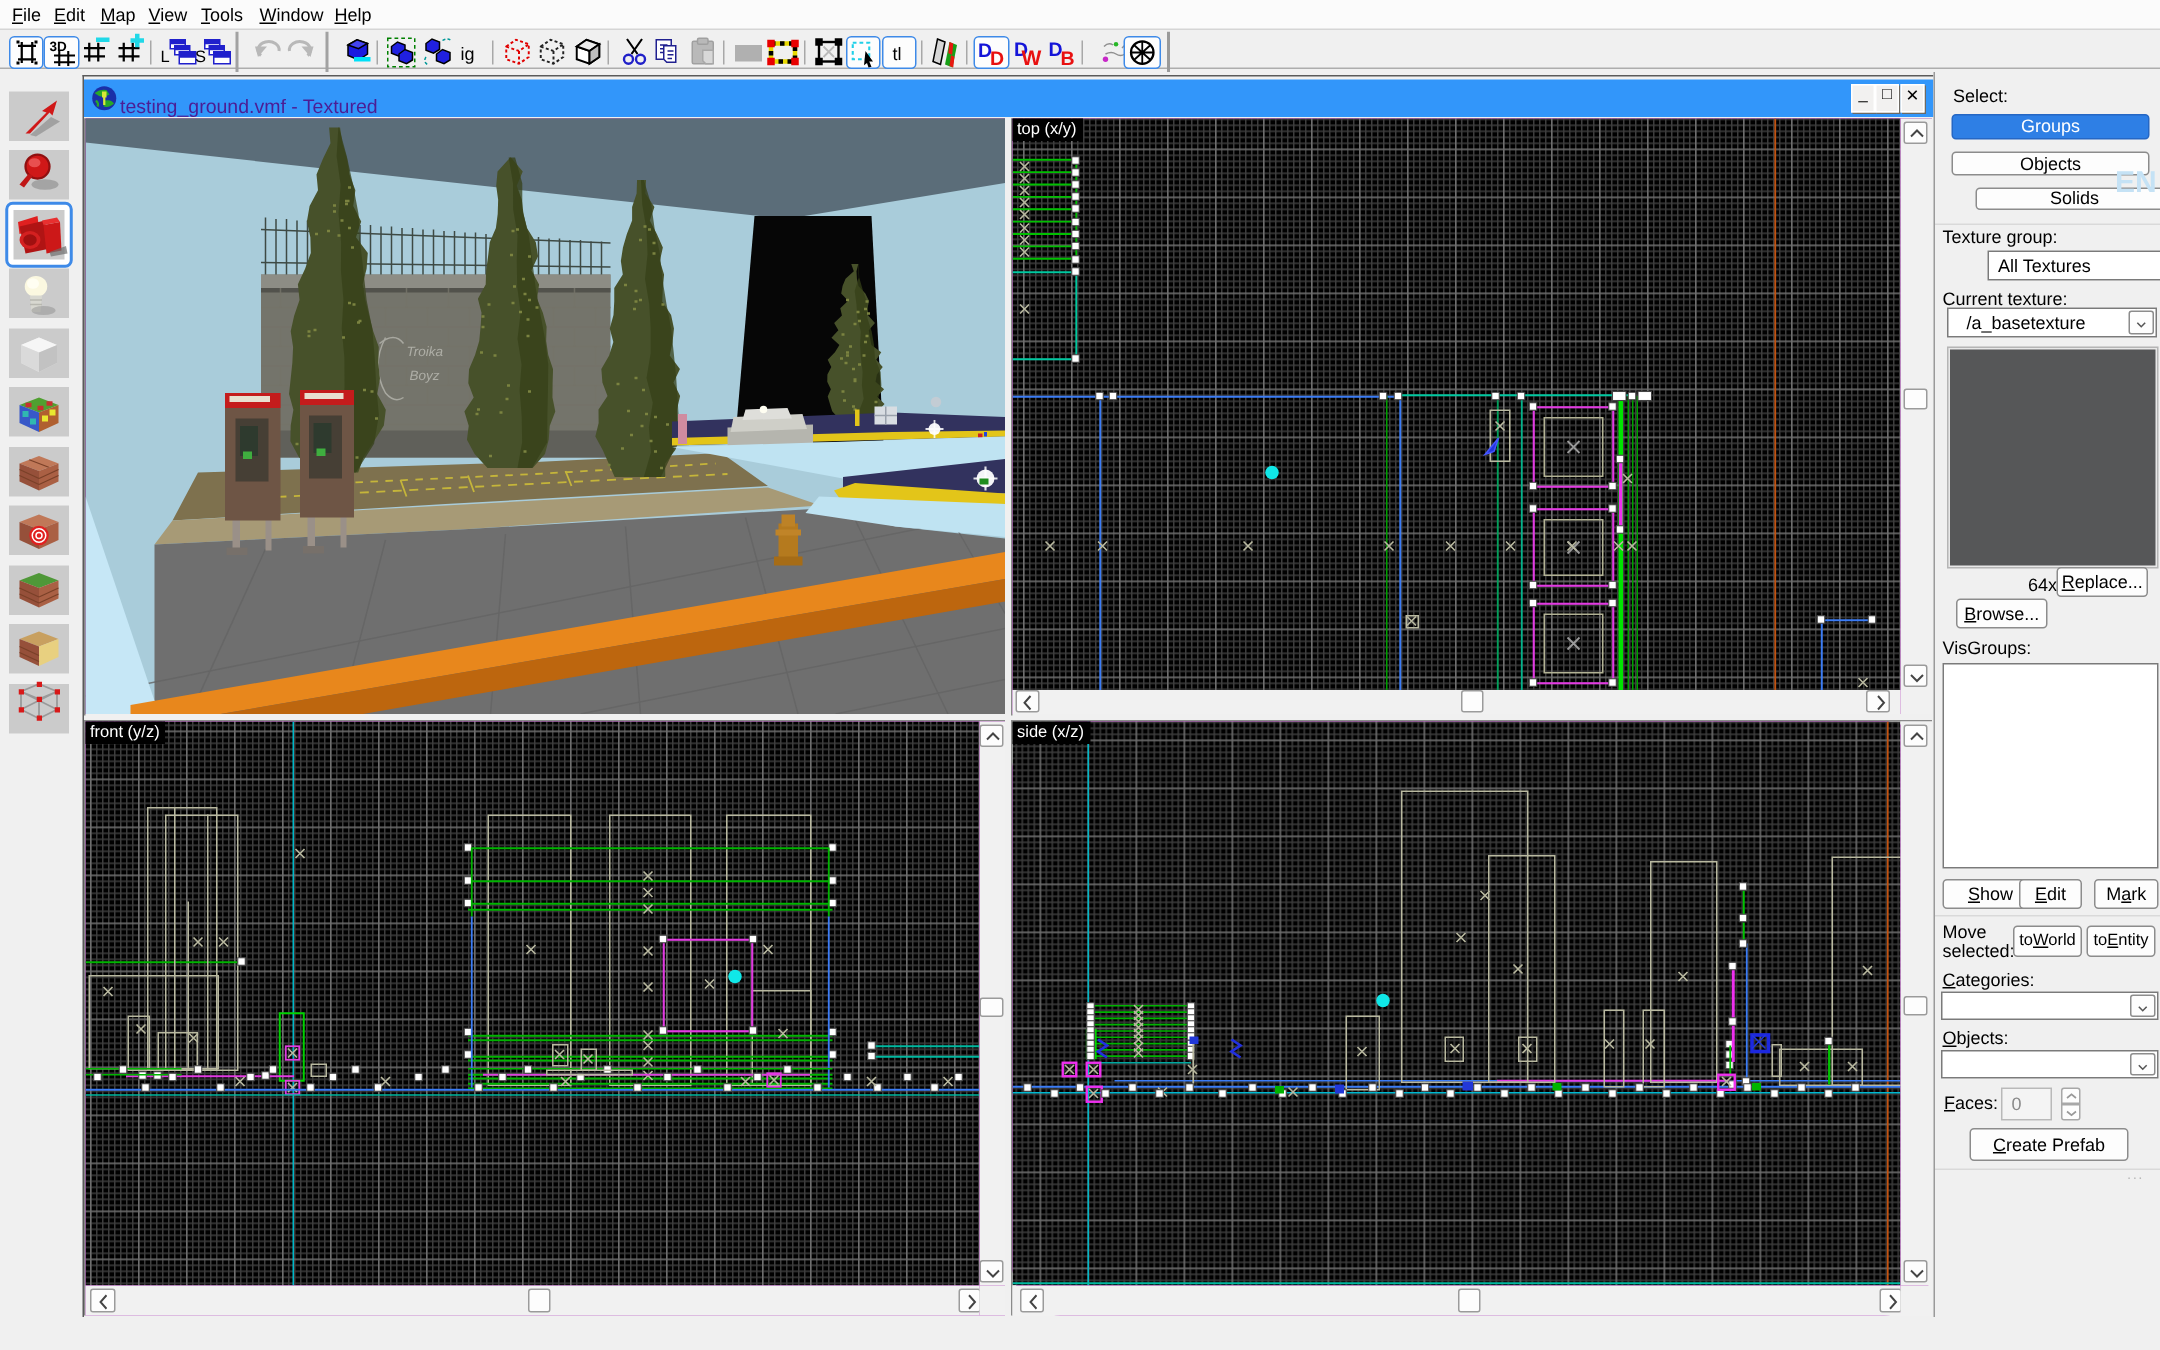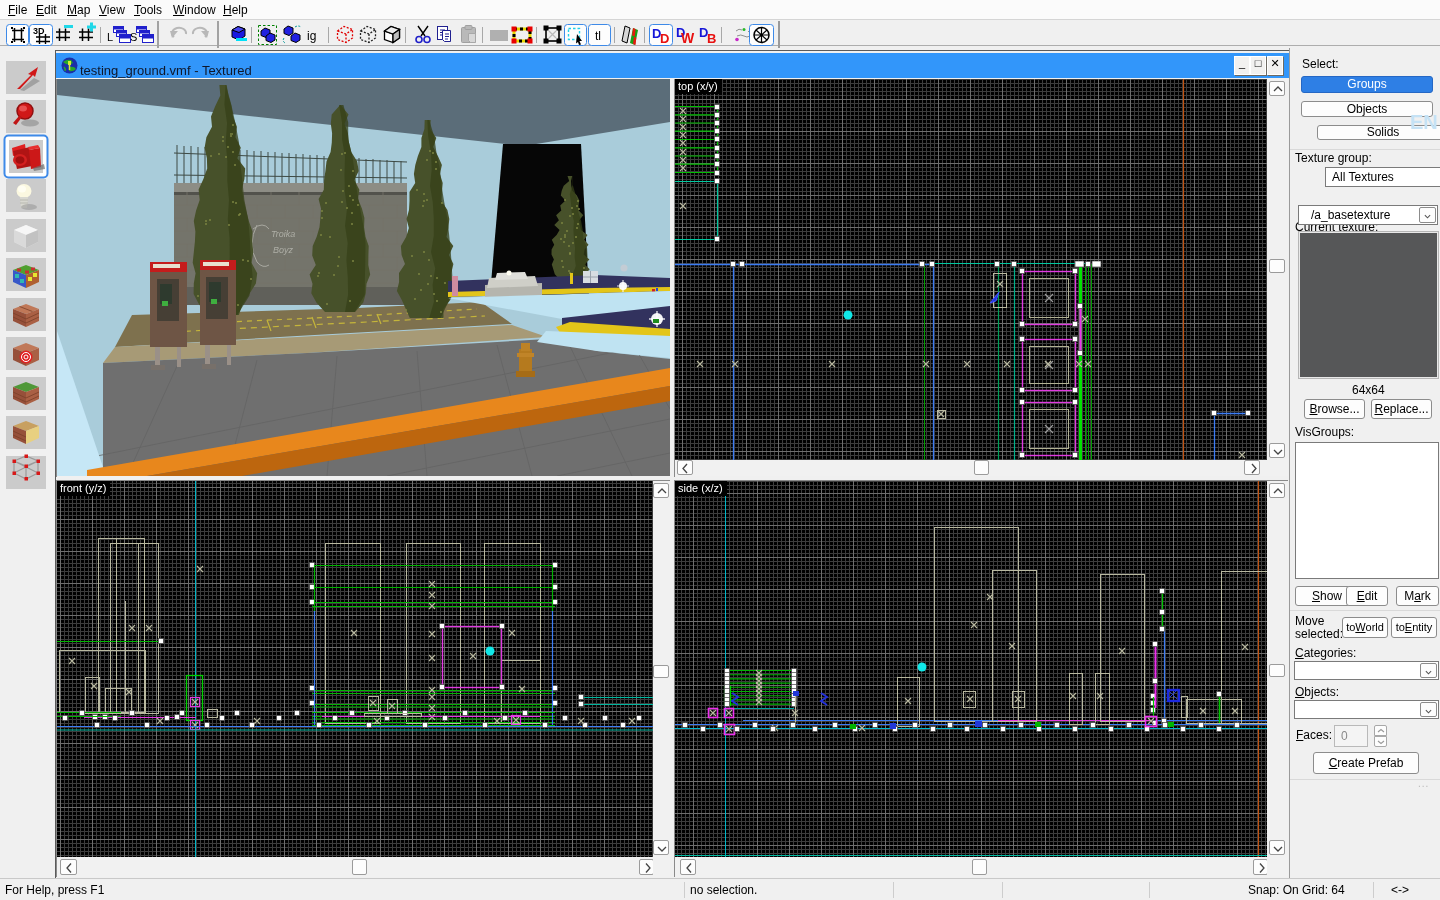--- a/index.html
+++ b/index.html
@@ -14,21 +14,21 @@
 
 #toolbar { position:absolute; left:0; top:21px; width:1440px; height:27px; background:#f0f0f0; }
 #toolbar .tbline { position:absolute; top:24px; left:0; width:1440px; height:1px; background:#adadad; }
 
 #leftbar { position:absolute; left:0; top:48px; width:52px; height:830px; background:#f0f0f0; }
 
 #mdiedge-l { position:absolute; left:55px; top:50px; width:1px; height:828px; background:#5a5a5a; }
 #mdiedge-t { position:absolute; left:55px; top:50px; width:1234px; height:1px; background:#5a5a5a; }
 .vpedge { position:absolute; background:#8a8a8a; }
 #titlebar { position:absolute; left:56px; top:53px; width:1233px; height:25px; background:#3296fa; }
-#titlebar .ttext { position:absolute; left:24px; top:10px; font-size:13px; color:#0f172a; }
+#titlebar .ttext { position:absolute; left:24px; top:10px; font-size:13px; color:#4c1d95; }
 .wbtn { position:absolute; top:3px; width:16px; height:19px; background:#f2f1f0; border:1px solid #fff; box-shadow:1px 1px 0 #6e6a63; font-size:11px; text-align:center; color:#000; }
 
 .vp { position:absolute; background:#a21caf; }
 .vplabel { position:absolute; left:0px; top:0px; background:#000; color:#fff; font-size:11px; padding:1px 4px 2px 3px; z-index:5; }
 
 .sb { position:absolute; background:#f1f1f1; }
 .sbtn { position:absolute; background:#fdfdfd; border:1px solid #9b9b9b; border-radius:2px; }
 .sthumb { position:absolute; background:#fdfdfd; border:1px solid #9b9b9b; border-radius:2px; }
 
 #rightpanel { position:absolute; left:1289px; top:48px; width:151px; height:830px; background:#f0f0f0; border-left:1px solid #9a9a9a; }
@@ -1113,35 +1113,35 @@
     <div class="abs" style="left:0; top:101px; width:151px; height:1px; background:#d9d9d9;"></div>
     <span class="rp" style="left:5px; top:103px;">Texture group:</span>
     <div class="rcombo" style="left:8px; top:119px; width:140px; height:20px;margin-left:27px;">
         <span style="position:absolute; left:6px; top:2px;">All Textures</span>
         <span class="arr">
           <svg class="chev" viewBox="0 0 8 8">
             <path d="M1 2.5 L4 5.5 L7 2.5" fill="none" stroke="#555" stroke-width="1.2"></path>
           </svg>
         </span>
       </div>
-    <span class="rp" style="left:5px; top:144px;margin-top:28px;">Current texture:</span>
+    <span class="rp" style="left:5px; top:144px;">Current texture:</span>
     <div class="rcombo" style="left:8px; top:157px; width:140px; height:20px;">
         <span style="position:absolute; left:12px; top:2px;">/a_basetexture</span>
         <span class="arr">
           <svg class="chev" viewBox="0 0 8 8">
             <path d="M1 2.5 L4 5.5 L7 2.5" fill="none" stroke="#555" stroke-width="1.2"></path>
           </svg>
         </span>
       </div>
     <div class="abs" style="left:8px; top:183px; width:141px; height:148px; background:#e8e8e8; border:1px solid #b5b5b5; padding:1px;">
         <div style="width:100%; height:100%; background:#565758;"></div>
       </div>
     <span class="rp" style="left:62px; top:335px;">64x64</span>
     <div class="rbtn" style="left:14px; top:351px; width:61px; height:20px; line-height:18px;"><u>B</u>rowse...</div>
-    <div class="rbtn" style="left:81px; top:351px; width:61px; height:20px; line-height:18px;"><u>R</u>eplace...</div>
+    <div class="rbtn" style="left:81px; top:330px; width:61px; height:20px; line-height:18px;"><u>R</u>eplace...</div>
     <span class="rp" style="left:5px; top:377px;">VisGroups:</span>
     <div class="abs" style="left:5px; top:394px; width:144px; height:137px; background:#fff; border:1px solid #7a7a7a;"></div>
     <div class="rbtn" style="left:5px; top:538px; width:64px; height:20px; line-height:18px;"><u>S</u>how</div>
     <div class="rbtn" style="left:56px; top:538px; width:42px; height:20px; line-height:18px;"><u>E</u>dit</div>
     <div class="rbtn" style="left:106px; top:538px; width:43px; height:20px; line-height:18px;">M<u>a</u>rk</div>
     <div class="abs" style="left:0; top:562px; width:151px; height:1px; background:#d9d9d9;"></div>
     <span class="rp" style="left:5px; top:566px;">Move</span>
     <span class="rp" style="left:5px; top:579px;">selected:</span>
     <div class="rbtn" style="left:52px; top:569px; width:46px; height:21px; line-height:19px; font-size:11px;">to<u>W</u>orld</div>
     <div class="rbtn" style="left:101px; top:569px; width:46px; height:21px; line-height:19px; font-size:11px;">to<u>E</u>ntity</div>
@@ -1171,25 +1171,14 @@
     <div class="abs" style="left:84px; top:688px; width:13px; height:11px; background:#fdfdfd; border:1px solid #a8a8a8; border-radius:0 0 2px 2px;">
         <svg style="position:absolute;left:2px;top:2px;" width="8" height="6" viewBox="0 0 8 6">
           <path d="M1 2 L4 4.5 L7 2" fill="none" stroke="#999" stroke-width="1.1"></path>
         </svg>
       </div>
     <div class="rbtn" style="left:23px; top:704px; width:106px; height:22px; line-height:20px;"><u>C</u>reate Prefab</div>
     <div class="abs" style="left:0; top:731px; width:151px; height:1px; background:#d9d9d9;"></div>
     <span class="rp" style="left:128px; top:730px; color:#b9b9b9; font-size:10px; letter-spacing:1px;">...</span>
   </div>
 
-  <div id="statusbar">
-    <span class="stext" style="left:5px">For Help, press F1</span>
-    <div class="ssep" style="left:684px"></div>
-    <span class="stext" style="left:690px">no selection.</span>
-    <div class="ssep" style="left:893px"></div>
-    <div class="ssep" style="left:1002px"></div>
-    <div class="ssep" style="left:1149px"></div>
-    <span class="stext" style="left:1248px">Snap: On Grid: 64</span>
-    <div class="ssep" style="left:1373px"></div>
-    <span class="stext" style="left:1391px">&lt;-&gt;</span>
-  </div>
 
 </div>
 
 </body></html>

